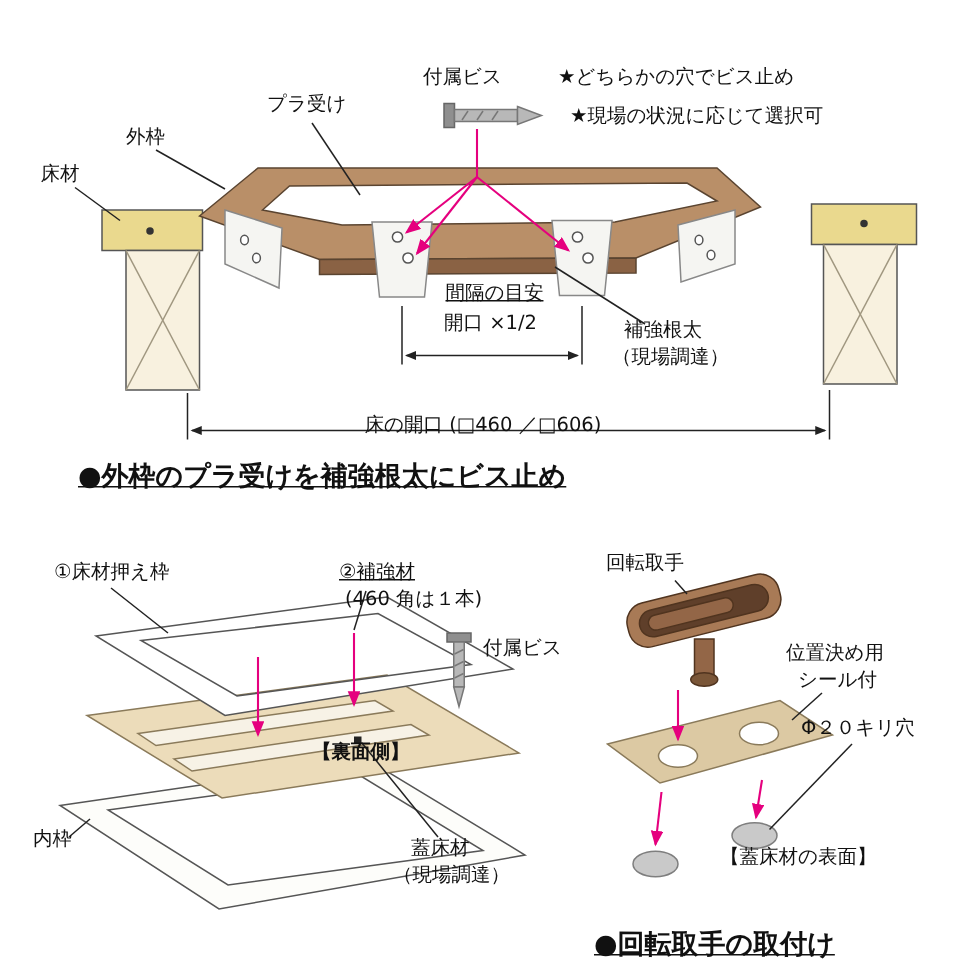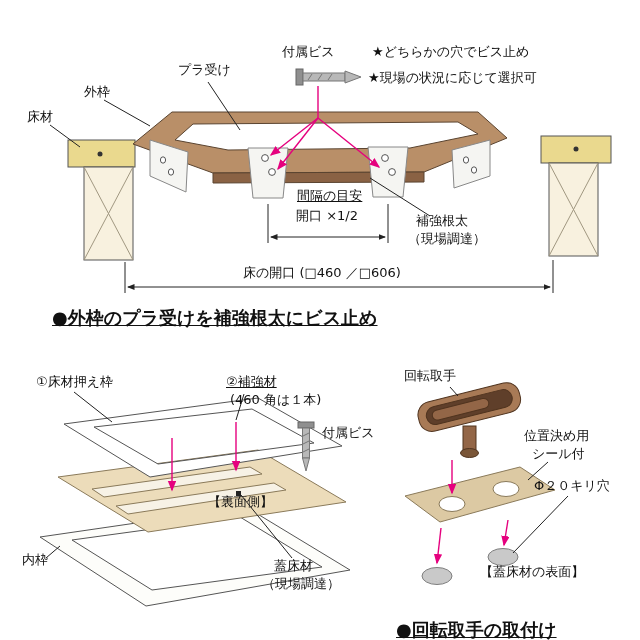--- a/index.html
+++ b/index.html
@@ -165,36 +165,36 @@
 
     <g stroke="#222" fill="none">
       <line x1="450" y1="357" x2="458" y2="366"></line>
       <line x1="548" y1="432" x2="528" y2="450"></line>
       <line x1="568" y1="466" x2="513" y2="523"></line>
     </g>
   </svg>
 
   <div class="lbl" style="left:282px; top:14px;">付属ビス</div>
   <div class="lbl" style="left:372px; top:14px;">★どちらかの穴でビス止め</div>
-  <div class="lbl" style="left:368px; top:40px;text-align:right;">★現場の状況に応じて選択可</div>
+  <div class="lbl" style="left:380px; top:40px;text-align:right;">★現場の状況に応じて選択可</div>
   <div class="lbl" style="left:178px; top:32px;">プラ受け</div>
   <div class="lbl" style="left:84px;  top:54px;">外枠</div>
   <div class="lbl" style="left:27px;  top:79px;">床材</div>
   <div class="lbl" style="left:297px; top:158px;text-decoration:underline;">間隔の目安</div>
   <div class="lbl" style="left:296px; top:178px;">開口 ×1/2</div>
   <div class="lbl" style="left:416px; top:183px;">補強根太</div>
   <div class="lbl" style="left:408px; top:201px;">（現場調達）</div>
-  <div class="lbl" style="left:243px; top:235px;">床の開口 (□460 ／□606)</div>
+  <div class="lbl" style="left:243px; top:246px;">床の開口 (□460 ／□606)</div>
   <div class="lbl cap" style="left:52px; top:277px;">●外枠のプラ受けを補強根太にビス止め</div>
 
   <div class="lbl" style="left:36px;  top:344px;">①床材押え枠</div>
   <div class="lbl" style="left:226px; top:344px;text-decoration:underline;">②補強材</div>
   <div class="lbl" style="left:230px; top:362px;">(460 角は１本)</div>
   <div class="lbl" style="left:322px; top:395px;">付属ビス</div>
-  <div class="lbl" style="left:208px; top:464px;">【裏面側】</div>
+  <div class="lbl" style="left:208px; top:464px;font-weight:bold;">【裏面側】</div>
   <div class="lbl" style="left:22px;  top:522px;">内枠</div>
   <div class="lbl" style="left:274px; top:528px;">蓋床材</div>
   <div class="lbl" style="left:262px; top:546px;">（現場調達）</div>
 
   <div class="lbl" style="left:404px; top:338px;">回転取手</div>
   <div class="lbl" style="left:524px; top:398px;">位置決め用</div>
   <div class="lbl" style="left:532px; top:416px;">シール付</div>
   <div class="lbl" style="left:534px; top:448px;">Φ２０キリ穴</div>
   <div class="lbl" style="left:480px; top:534px;">【蓋床材の表面】</div>
   <div class="lbl cap" style="left:396px; top:589px;">●回転取手の取付け</div>

